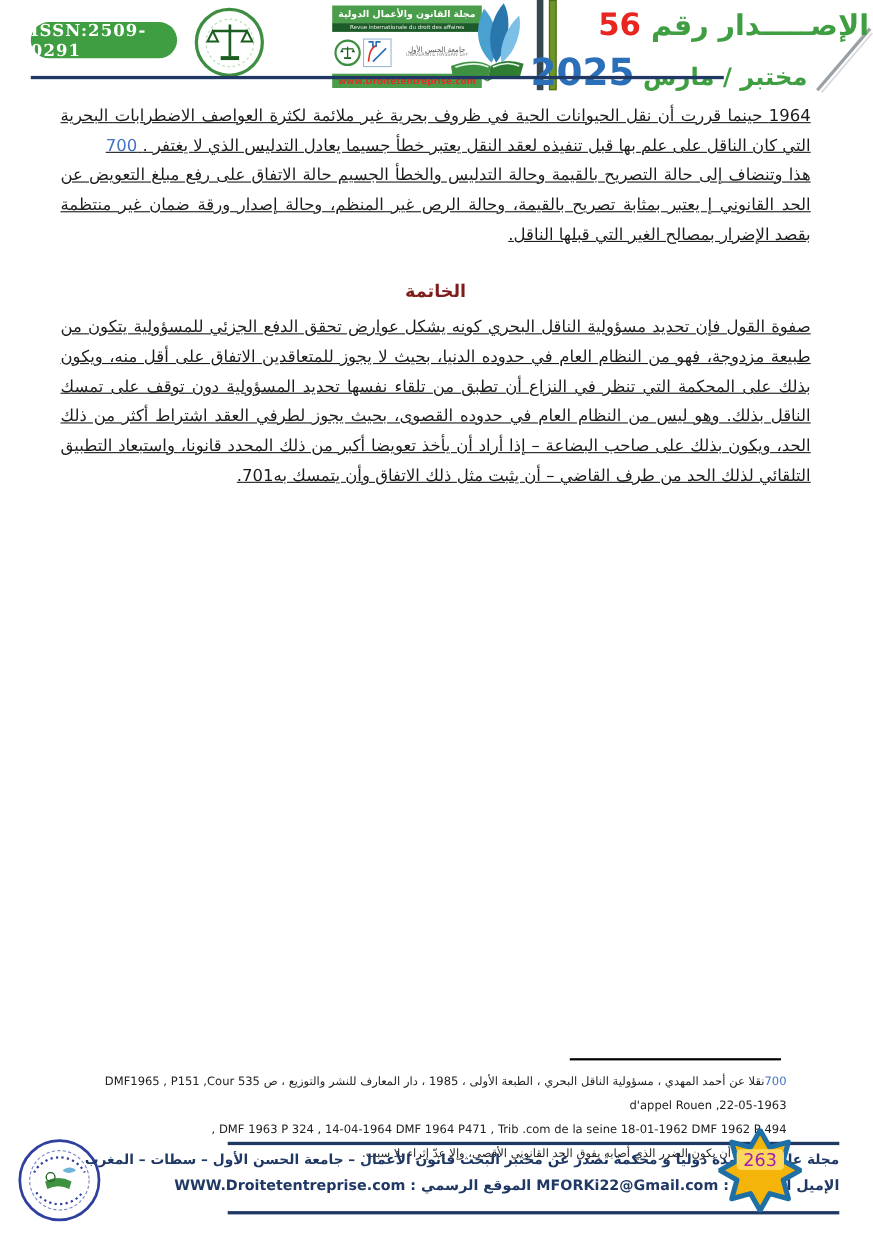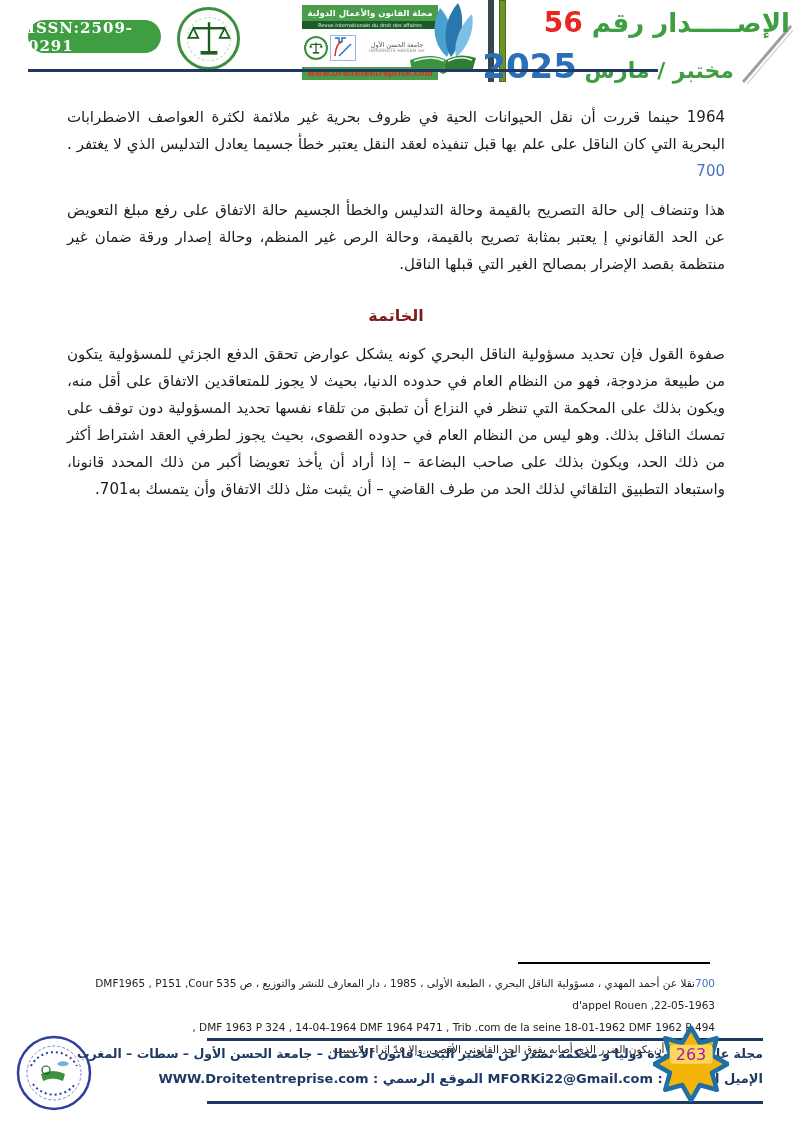--- a/index.html
+++ b/index.html
@@ -37,21 +37,21 @@
   .issue-line .num{color:var(--red,#e8251f);font-size:28px;}
   .date-line{position:absolute;top:46px;right:60px;direction:rtl;font-weight:bold;
     font-size:22px;color:var(--green,#3f9e41);white-space:nowrap;}
   .date-line .num{color:var(--blue,#2a6fb8);font-size:34px;}
   .pen{position:absolute;left:725px;top:20px;width:70px;height:70px;}
   .header-rule{position:absolute;left:28px;top:69px;width:630px;height:3px;background:var(--navy,#1f3864);}
 
   
   .bodytext{position:absolute;top:92px;left:55px;right:57px;direction:rtl;
     font-size:15px;line-height:27px;text-align:justify;}
-  .bodytext p{margin:12px;}
+  .bodytext p{margin:0;text-decoration:underline;}
   .ref{color:var(--ref-blue,#4472c4);}
   .heading{margin:24px 0 6px 0;text-align:center;font-size:16px;font-weight:bold;color:#7f1d1d;}
 
   
   .footnotes{position:absolute;left:57px;right:79px;top:956px;direction:rtl;
     font-size:10.5px;line-height:22px;color:#222;}
   .fn-rule{width:192px;height:0;border-top:2px solid #000;margin:6px 5px 8px auto;}
   .fn{text-align:right;}
   .fn-ltr{direction:ltr;text-align:right;}
   .fn-num{color:var(--ref-blue,#4472c4);}

